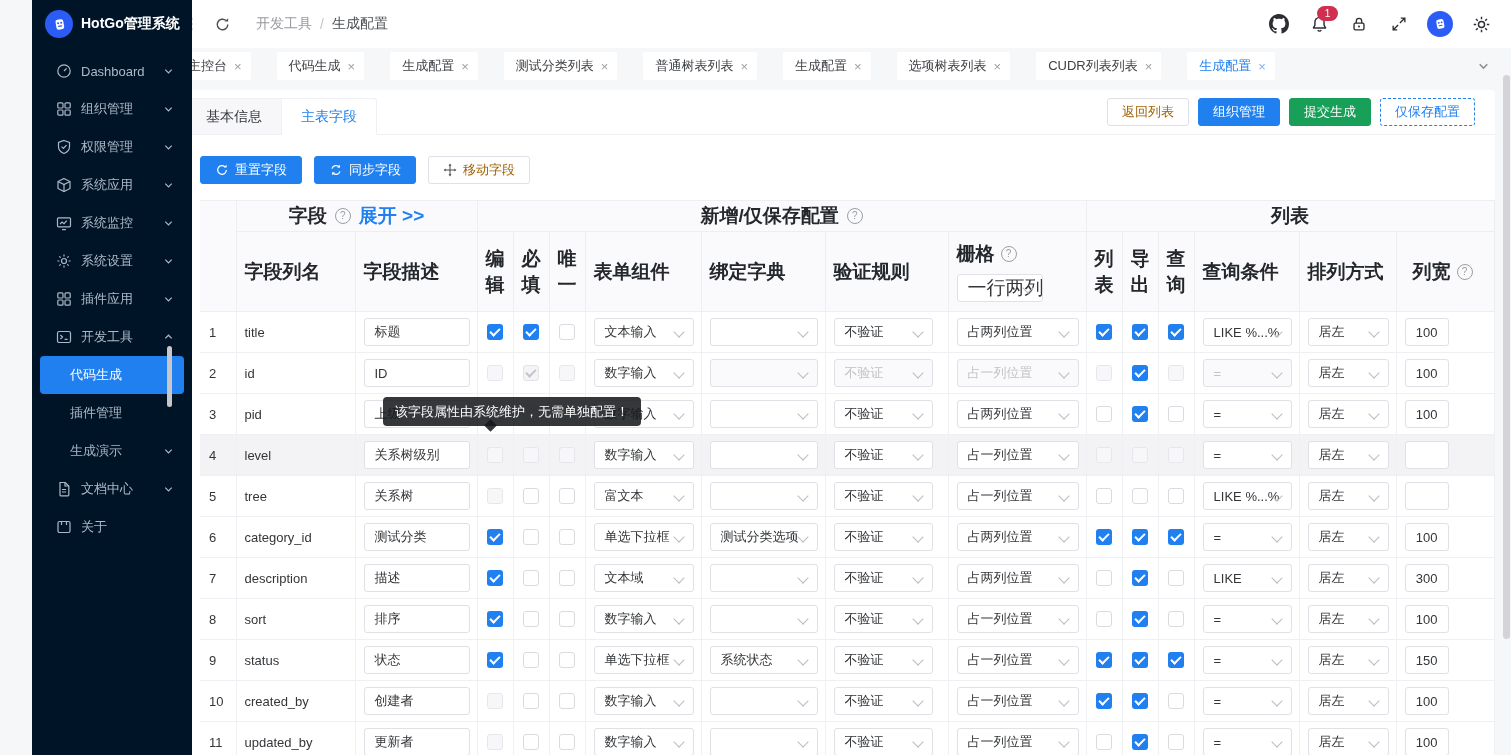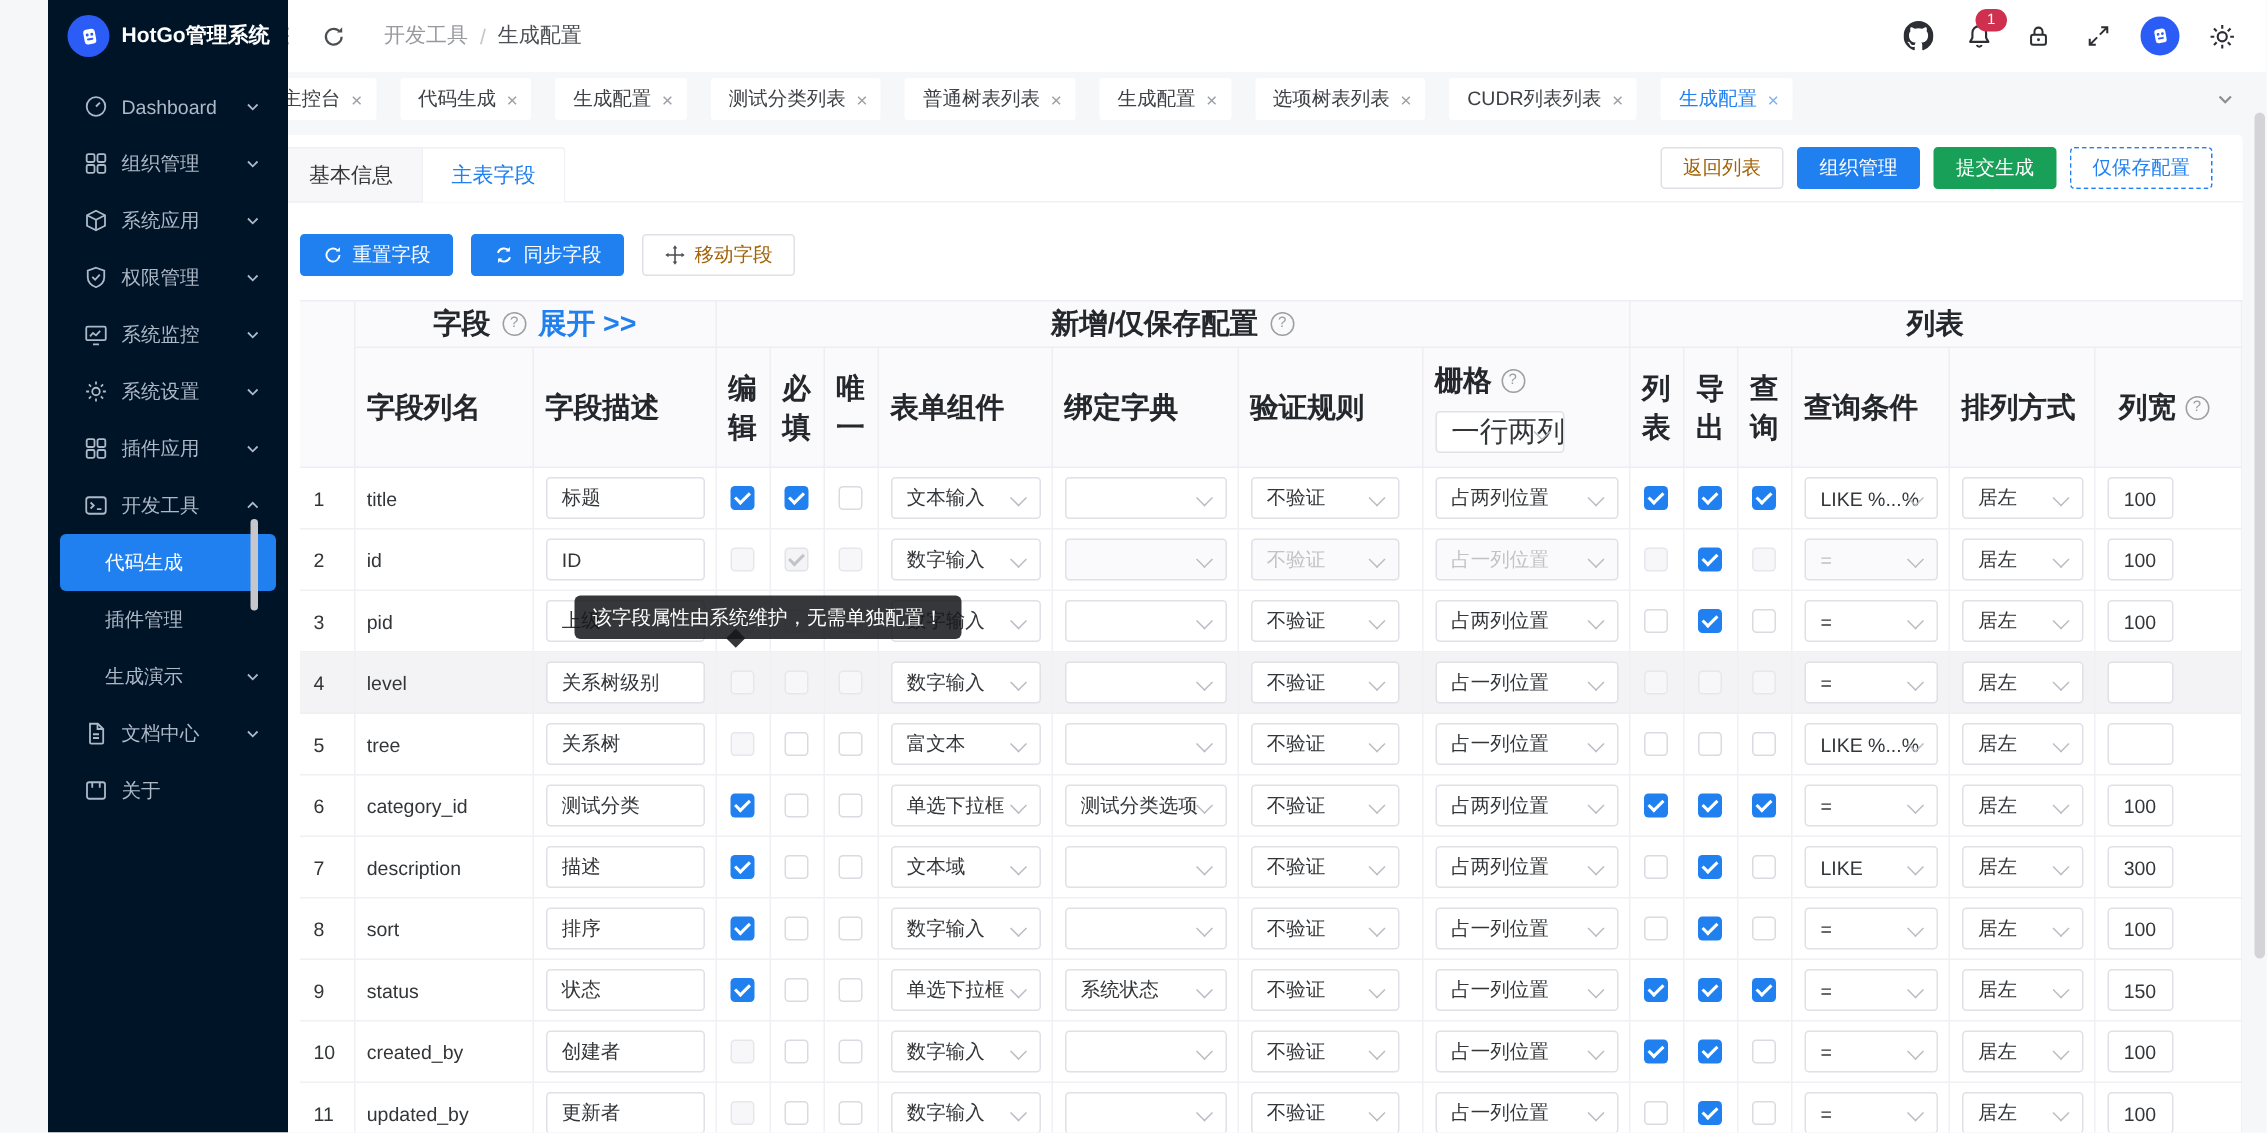--- a/index.html
+++ b/index.html
@@ -25,21 +25,21 @@
   .breadcrumb{display:flex;align-items:center;gap:8px;margin-left:10px;font-size:14px;}
   .bc-dim{color:#97999e;}
   .bc-sep{color:#c3c5ca;}
   .bc-cur{color:#4b4e52;}
   .tb-right{margin-left:auto;display:flex;align-items:center;gap:16px;}
   .bell-wrap{position:relative;}
   .badge{position:absolute;top:-6px;right:-7px;min-width:15px;height:15px;border-radius:8px;background:#d03050;color:#fff;
     font-size:10px;display:flex;align-items:center;justify-content:center;padding:0 3px;}
   .avatar{width:26px;height:26px;border-radius:50%;background:#2b5cf6;display:flex;align-items:center;justify-content:center;cursor:pointer;}
   
-  .tabbar{height:36px;display:flex;align-items:center;padding:0 40px 0 16px;gap:16px;position:relative;}
+  .tabbar{height:36px;display:flex;align-items:center;padding:0 40px 0 16px;gap:26px;position:relative;}
   .nav-tab{height:28px;background:#fff;border-radius:2px;display:flex;align-items:center;padding:0 9px 0 12px;
     color:#3d4045;cursor:pointer;white-space:nowrap;}
   .nav-tab .x{color:#9ca0a6;margin-left:7px;font-size:13px;line-height:1;}
   .nav-tab.active{color:#2080f0;}
   .nav-tab.active .x{color:#7fb0f0;}
   .tab-chev{position:absolute;right:14px;top:4px;width:28px;height:28px;display:flex;align-items:center;justify-content:center;cursor:pointer;}
   
   .content{padding:6px 16px 0 16px;height:665px;}
   .card{background:#fff;border-radius:3px 3px 0 0;height:665px;overflow:hidden;position:relative;}
   .card-head{position:relative;height:44px;border-bottom:1px solid #efeff5;}
@@ -152,39 +152,39 @@
           <span>组织管理</span>
           <span class="chev">
             <svg width="11" height="11" viewBox="0 0 12 12">
               <path d="M2.5 4l3.5 3.5L9.5 4" fill="none" stroke="currentColor" stroke-width="1.3"></path>
             </svg>
           </span>
         </div>
         <div class="menu-item">
           <span class="mi-icon">
             <svg width="16" height="16" viewBox="0 0 16 16" fill="none" stroke="#aeb9c7" stroke-width="1.2">
-              <path d="M8 1.5l6 3v7l-6 3-6-3v-7z"></path>
-              <path d="M2 4.5l6 3 6-3M8 7.5V14.5"></path>
-            </svg>
-          </span>
-          <span>系统应用</span>
+              <path d="M8 1.5l5.5 2v4.3c0 3-2.3 5.4-5.5 6.7C4.8 13.2 2.5 10.8 2.5 7.8V3.5z"></path>
+              <path d="M5.5 7.6l1.9 1.9 3.1-3.4"></path>
+            </svg>
+          </span>
+          <span>权限管理</span>
           <span class="chev">
             <svg width="11" height="11" viewBox="0 0 12 12">
               <path d="M2.5 4l3.5 3.5L9.5 4" fill="none" stroke="currentColor" stroke-width="1.3"></path>
             </svg>
           </span>
         </div>
         <div class="menu-item">
           <span class="mi-icon">
             <svg width="16" height="16" viewBox="0 0 16 16" fill="none" stroke="#aeb9c7" stroke-width="1.2">
-              <path d="M8 1.5l5.5 2v4.3c0 3-2.3 5.4-5.5 6.7C4.8 13.2 2.5 10.8 2.5 7.8V3.5z"></path>
-              <path d="M5.5 7.6l1.9 1.9 3.1-3.4"></path>
-            </svg>
-          </span>
-          <span>权限管理</span>
+              <path d="M8 1.5l6 3v7l-6 3-6-3v-7z"></path>
+              <path d="M2 4.5l6 3 6-3M8 7.5V14.5"></path>
+            </svg>
+          </span>
+          <span>系统应用</span>
           <span class="chev">
             <svg width="11" height="11" viewBox="0 0 12 12">
               <path d="M2.5 4l3.5 3.5L9.5 4" fill="none" stroke="currentColor" stroke-width="1.3"></path>
             </svg>
           </span>
         </div>
         <div class="menu-item">
           <span class="mi-icon">
             <svg width="16" height="16" viewBox="0 0 16 16" fill="none" stroke="#aeb9c7" stroke-width="1.2">
               <rect x="1.5" y="2.8" width="13" height="9" rx="1"></rect>

